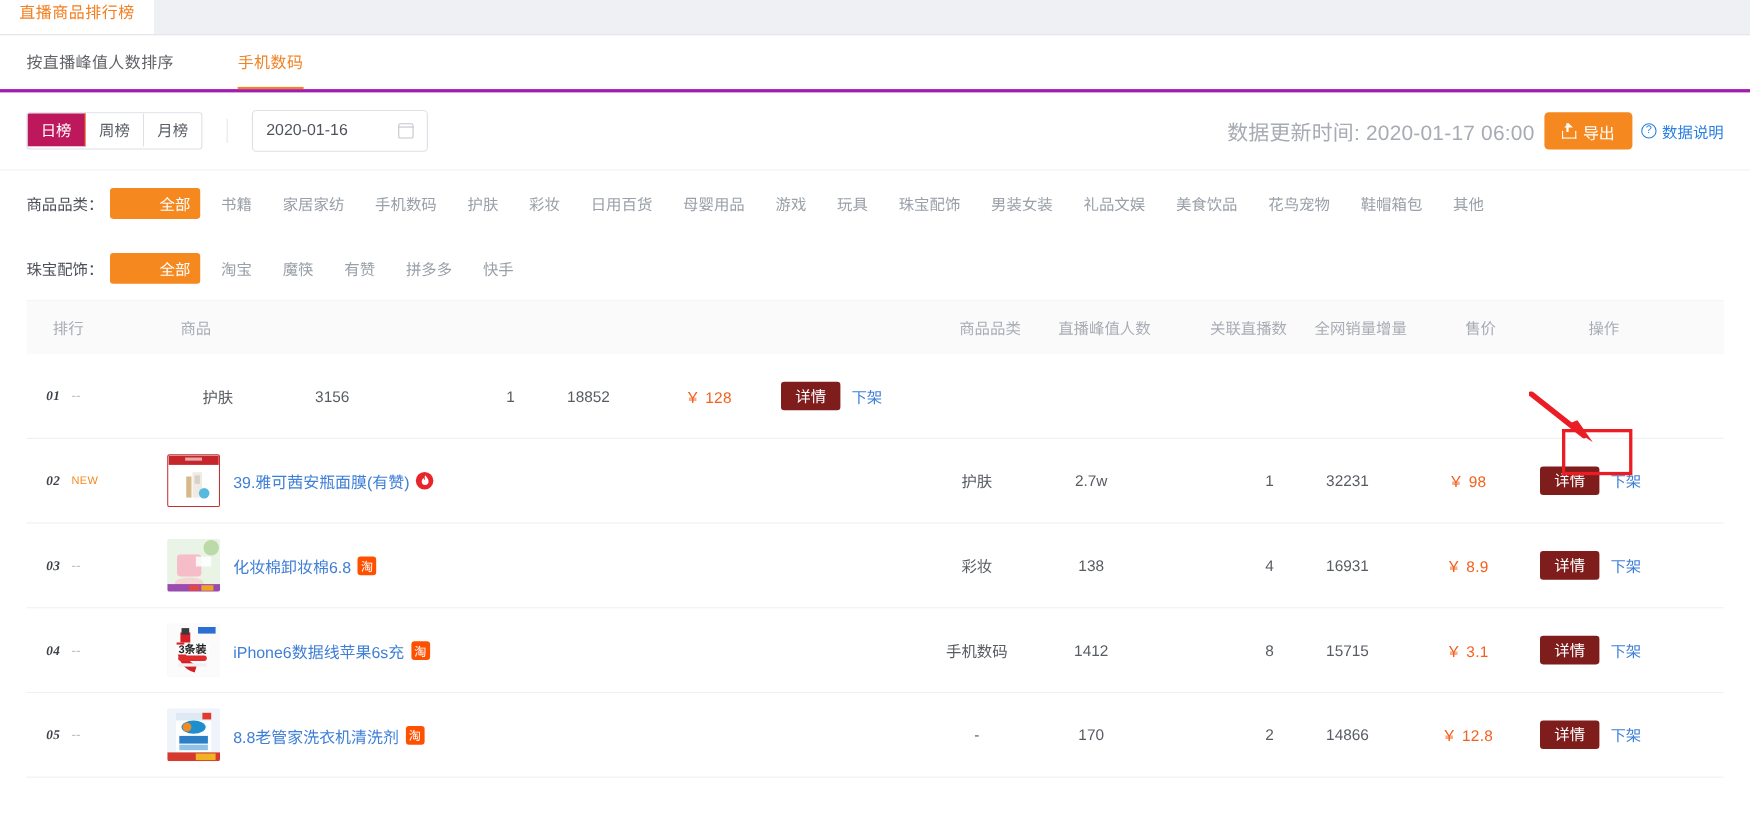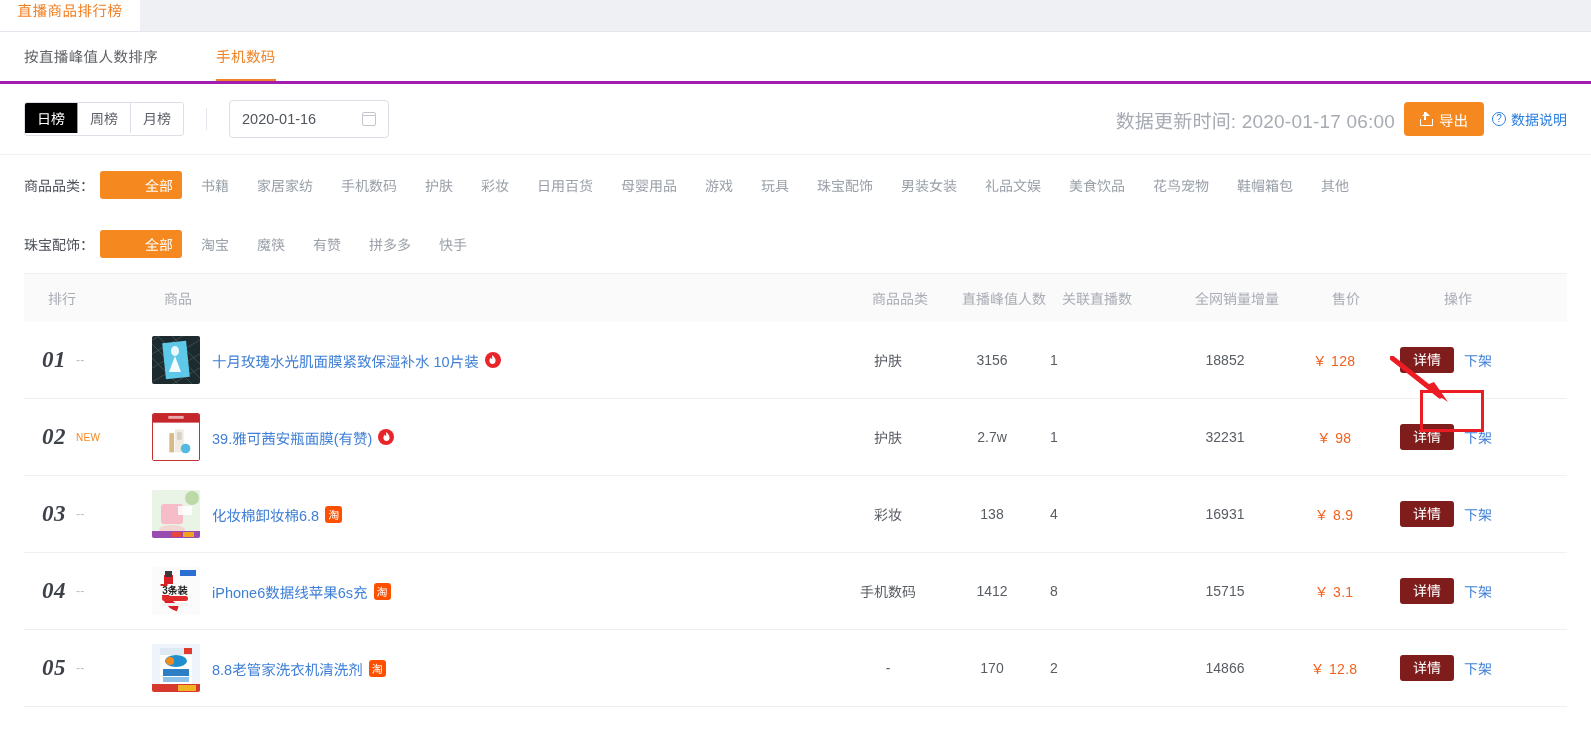--- a/index.html
+++ b/index.html
@@ -101,21 +101,21 @@
     align-items: center;
     justify-content: center;
     font-size: 14px;
     color: #5a5e66;
     background: #fff;
     border-right: 1px solid #dcdfe6;
     box-sizing: border-box;
   }
   .seg-btn:last-child { border-right: none; }
   .seg-btn.active {
-    background: #000000;
+    background: #be185d;
     color: #fff;
     border-right-color: #f5881f;
   }
   .seg-divider {
     width: 1px;
     height: 22px;
     background: #e4e7ed;
     margin: 0 22px;
   }
   .datepicker {
@@ -254,32 +254,32 @@
     border-bottom: 1px solid #eef0f3;
     font-size: 14px;
     color: #585c63;
   }
   .trow:first-of-type { border-top: none; }
 
   .c-rank   { width: 128px; padding-left: 18px; box-sizing: border-box; display:flex; align-items:center; gap:10px;}
   .c-prod   { width: 690px; display:flex; align-items:center; gap:12px; }
   .c-cat    { width: 92px;  text-align: center; }
   .c-peak   { width: 116px; text-align: center; }
-  .c-live   { width: 108px; text-align: left; }
+  .c-live   { width: 108px; text-align: right; }
   .c-sales  { width: 134px; text-align: center; }
   .c-price  { width: 84px;  text-align: center; }
   .c-act    { width: 140px; display:flex; align-items:center; justify-content:center; gap: 10px;}
 
   .thead .c-rank { padding-left: 24px; }
   .thead .c-prod { padding-left: 12px; }
 
   .rank-num {
     font-style: italic;
     font-weight: bold;
-    font-size: 23px;
+    font-size: 12px;
     color: #3d4149;
     font-family: "Liberation Serif", serif;
     letter-spacing: 0.5px;
   }
   .rank-delta { font-size: 12.5px; color: #b9bdc4; }
   .rank-delta.new { color: #f5881f; font-size: 10px; letter-spacing: .3px;}
 
   .thumb {
     width: 48px; height: 48px;
     border-radius: 2px;
@@ -443,42 +443,20 @@
     <div class="c-sales">全网销量增量</div>
     <div class="c-price">售价</div>
     <div class="c-act">操作</div>
   </div>
 
   <div class="trow">
     <div class="c-rank">
       <span class="rank-num">01</span>
       <span class="rank-delta">--</span>
     </div>
-    <div class="c-prod">
-      <span class="thumb">
-        <svg width="48" height="48" viewBox="0 0 48 48" aria-hidden="true">
-          <rect width="48" height="48" fill="#1e2b2e"></rect>
-          <g stroke="#3c4b4e" stroke-width="1">
-            <path d="M-10 10 L58 -30 M-10 24 L58 -16 M-10 38 L58 -2 M-10 52 L58 12 M-10 66 L58 26"></path>
-            <path d="M-10 -30 L58 38 M-10 -16 L58 52 M-10 -2 L58 66 M-10 12 L58 80"></path>
-          </g>
-          <rect x="12" y="6" width="24" height="36" fill="#5ec8e8" transform="rotate(-6 24 24)"></rect>
-          <ellipse cx="23" cy="15" rx="4" ry="5" fill="#eaf7fb"></ellipse>
-          <path d="M17 36 L23 20 L29 36 Z" fill="#f4fbfd"></path>
-        </svg>
-      </span>
-      <span class="prod-line">
-        <a class="prod-name">十月玫瑰水光肌面膜紧致保湿补水 10片装</a>
-        <span class="src-badge src-ks">
-          <svg width="9" height="10" viewBox="0 0 9 10" aria-hidden="true">
-              <path d="M4.5 0 C6 2 7.6 3.2 7.6 5.8 A3.1 3.1 0 0 1 1.4 5.8 C1.4 4.2 2.2 3.6 3 2.6 C3.2 3.6 3.9 4 4.2 4.6 C4.5 3.2 3.6 1.6 4.5 0Z" fill="#fff"></path>
-            </svg>
-        </span>
-      </span>
-    </div>
     <div class="c-cat">护肤</div>
     <div class="c-peak">3156</div>
     <div class="c-live">1</div>
     <div class="c-sales">18852</div>
     <div class="c-price price">￥ 128</div>
     <div class="c-act">
       <span class="detail-btn">详情</span>
       <a class="delist-link">下架</a>
     </div>
   </div>

